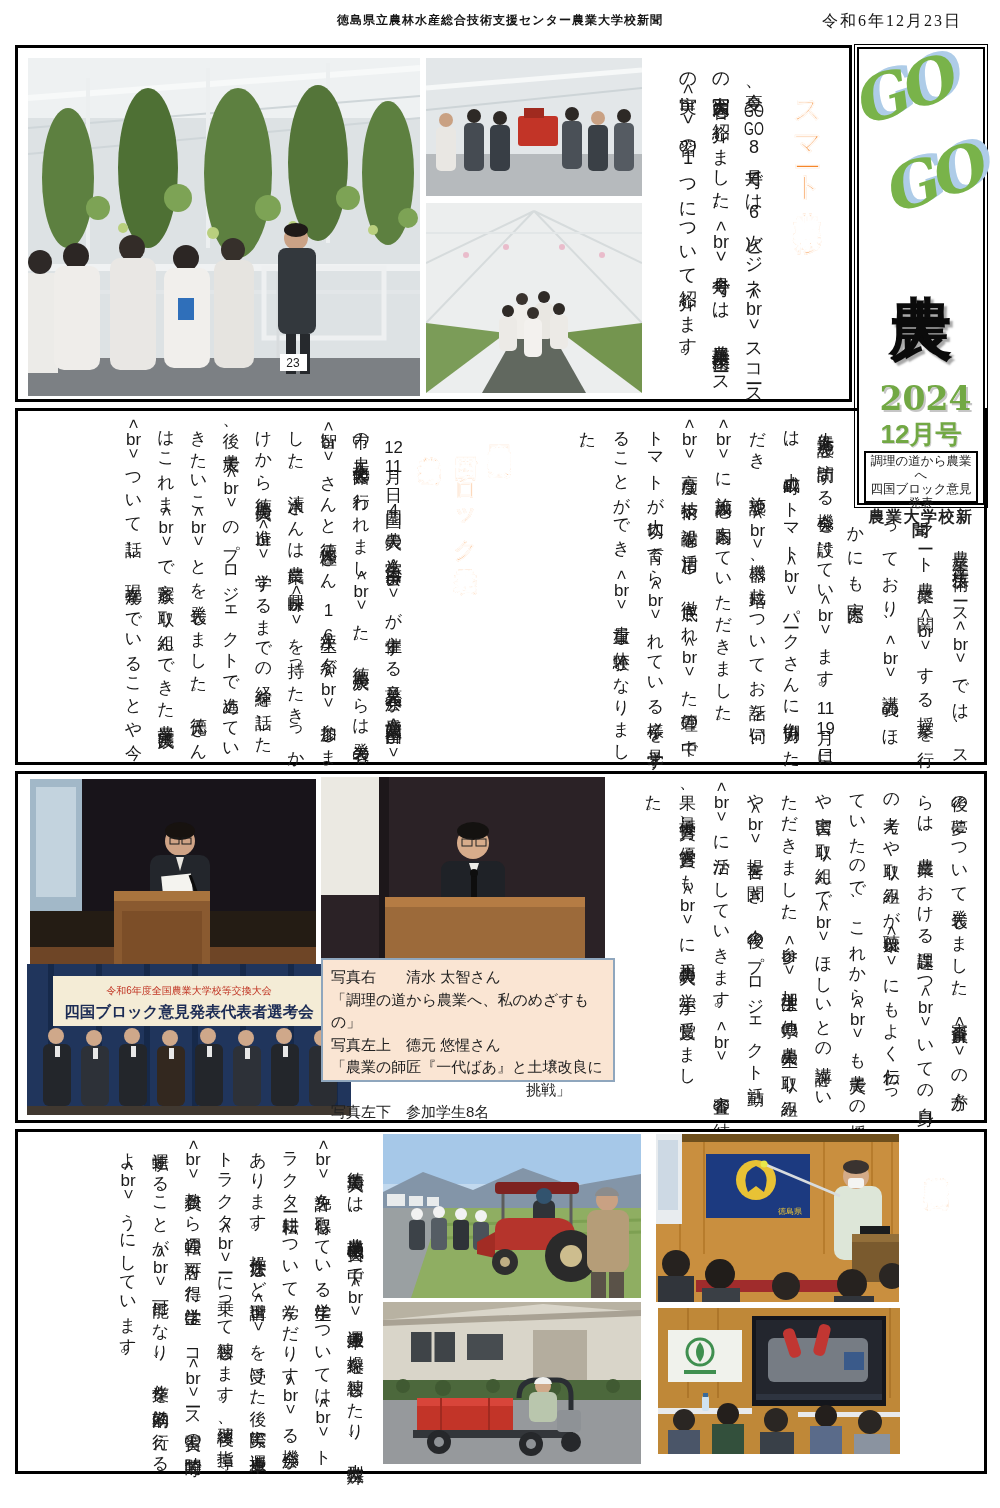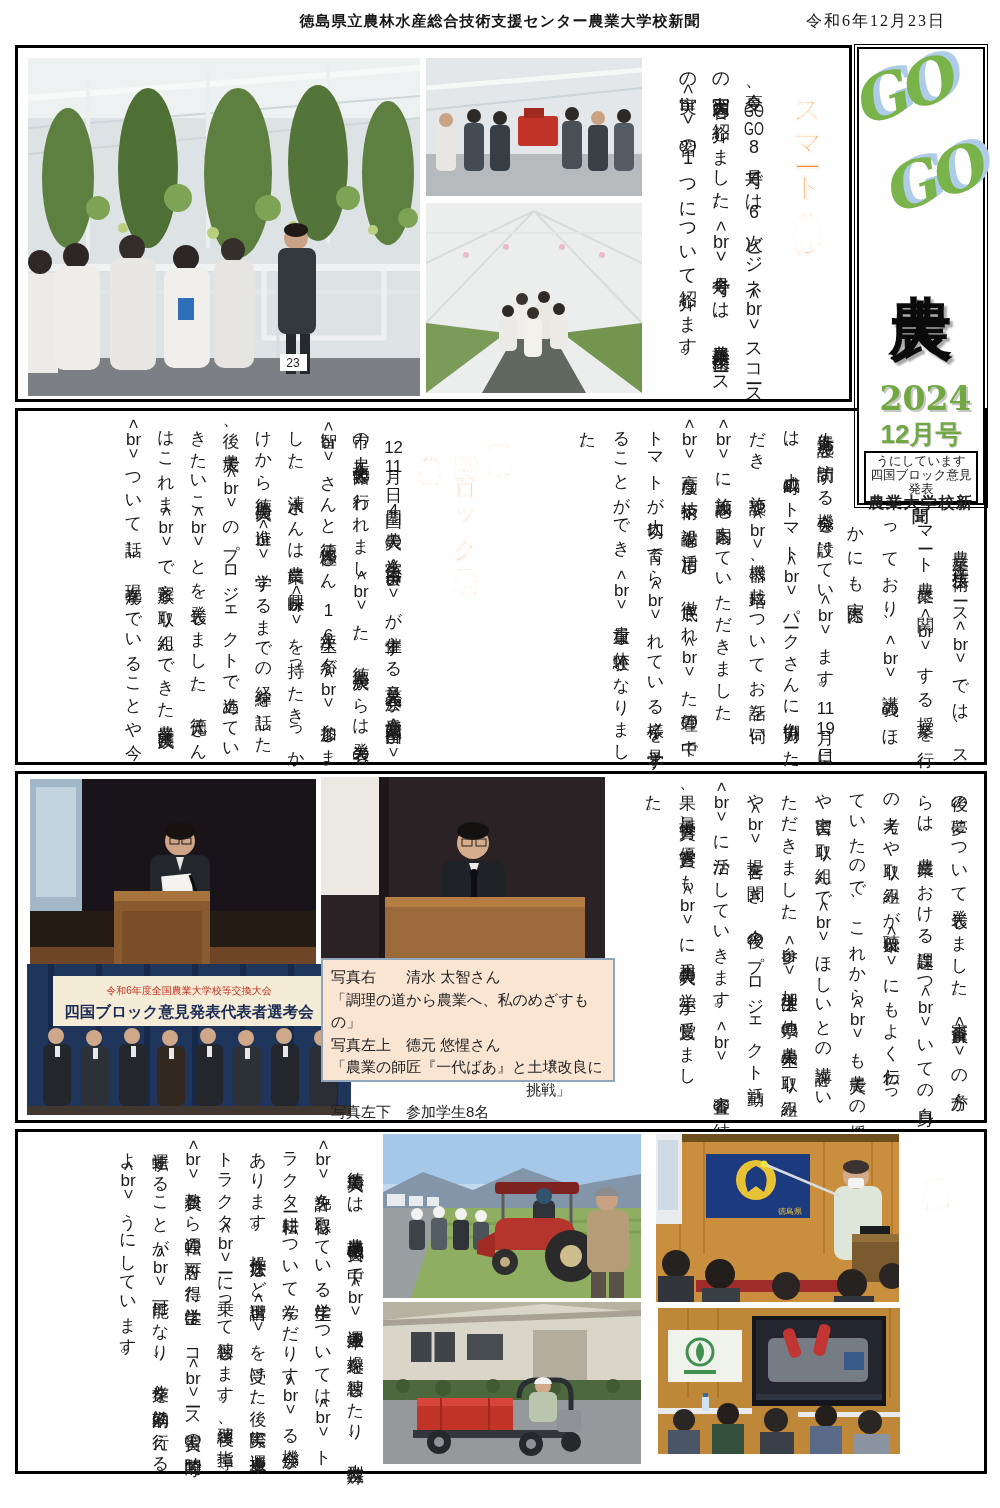--- a/index.html
+++ b/index.html
@@ -1,20 +1,20 @@
 <!DOCTYPE html>
 <html><head>
 <meta charset="utf-8">
 <style>
   html,body{margin:0;padding:0;background:#fff;}
   .page{position:relative;width:1000px;height:1508px;background:#fff;overflow:hidden;
         font-family:"Liberation Sans","DejaVu Sans",sans-serif;color:#161616;}
   
-  .hdr-title{position:absolute;top:12px;left:0;right:0;text-align:center;font-size:15px;font-weight:bold;letter-spacing:1px;}
-  .hdr-date{position:absolute;top:11px;right:54px;font-family:"Liberation Serif","DejaVu Serif",serif;font-size:16px;letter-spacing:2px;}
+  .hdr-title{position:absolute;top:12px;left:0;right:0;text-align:center;font-size:12px;font-weight:bold;letter-spacing:1px;}
+  .hdr-date{position:absolute;top:11px;right:38px;font-family:"Liberation Serif","DejaVu Serif",serif;font-size:16px;letter-spacing:2px;}
   
   .band{position:absolute;border:3px solid #000;background:#fff;}
   .band1{left:15px;top:45px;width:831px;height:351px;}
   .band2{left:15px;top:408px;width:966px;height:351px;}
   .band3{left:15px;top:771px;width:966px;height:346px;}
   .band4{left:15px;top:1129px;width:966px;height:339px;}
   .band .inner{position:absolute;inset:0;}
   
   .vtext{writing-mode:vertical-rl;text-orientation:mixed;position:absolute;}
   .tcy{text-combine-upright:all;}
@@ -63,21 +63,21 @@
   <div class="hdr-title">徳島県立農林水産総合技術支援センター農業大学校新聞</div>
   <div class="hdr-date">令和6年12月23日</div>
 
   <div class="masthead">
     <span class="go go1">GO</span>
     <span class="go go2">GO</span>
     <div class="mast-title">農大</div>
     <div class="mast-year">2024</div>
     <div class="mast-issue">12月号</div>
     <div class="org-box">
-      <div>うにしています</div>
+      <div>調理の道から農業へ</div>
       <div>四国ブロック意見発表</div>
       <div class="org3">農業大学校新聞</div>
     </div>
   </div>
 
   <div class="band band1">
     <div class="inner">
       <svg class="ph" style="left:10px;top:10px;" width="392" height="338" viewBox="0 0 392 338">
         <rect width="392" height="338" fill="#dde2e4"></rect>
         <rect width="392" height="60" fill="#eef1f2"></rect>

